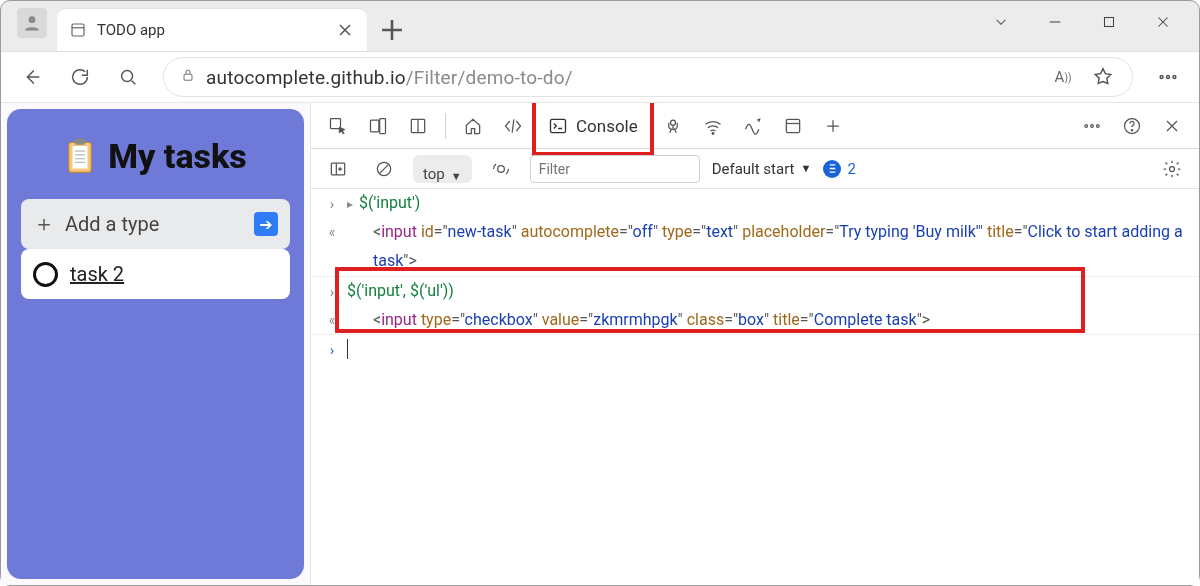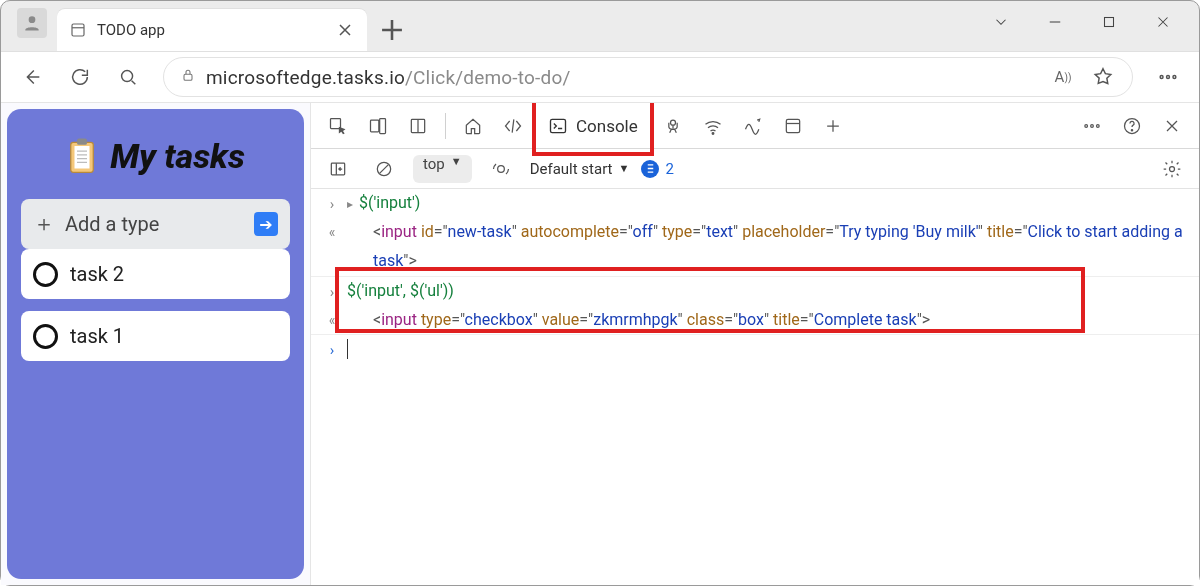--- a/index.html
+++ b/index.html
@@ -85,21 +85,21 @@
     padding: 6px;
   }
   .app-card {
     background: #6f79d8;
     border-radius: 14px;
     padding: 12px 14px 110px 14px;
     height: 100%;
   }
   .app-title {
     display:flex; align-items:center; justify-content:center; gap:12px;
-    font-size: 34px; font-weight: 800; color:#111; padding: 14px 0 22px 0; font-style: italic;
+    font-size: 34px; font-weight: 800; color:#111; padding: 14px 0 22px 0;
   }
   .clipboard-icon {
     width:32px; height:42px; display:flex; align-items:center; justify-content:center;
   }
   .addtask {
     background:#e8eaec; border-radius:8px;
     height:50px; display:flex; align-items:center;
     padding: 0 12px; gap:10px; color:#444; font-size:20px;
     justify-content: space-between;
   }
@@ -108,21 +108,21 @@
   .go-arrow {
     width:24px; height:24px; background:#2f7df6; border-radius:4px;
     display:flex; align-items:center; justify-content:center; color:#fff; font-size:16px;
   }
   .todo-header {
     text-align:center; color:#222; font-size:22px; margin: 28px 0 10px 0;
   }
   .task-item {
     background:#fff; border-radius:8px; height:50px;
     display:flex; align-items:center; gap:12px; padding:0 12px;
-    font-size:20px; color:#222; margin-bottom:12px;
+    font-size:20px; color:#222; margin-bottom:12px;text-decoration:underline;
   }
   .task-item .bigradio {
     width:25px; height:25px; border:3px solid #111; border-radius:50%;
   }
 
   
   .devtools {
     flex:1; display:flex; flex-direction:column;
     font-family: ui-sans-serif, system-ui, sans-serif;
     min-width:0;
@@ -146,21 +146,21 @@
     outline: 4px solid #e02020;
   }
   .dt-tabs .spacer { flex:1; }
 
   .dt-filterbar {
     height:40px; border-bottom:1px solid #e3e3e3;
     display:flex; align-items:center; gap:12px; padding:0 10px;
   }
   .pill {
     background:#ececec; border-radius:6px; height:28px;
-    display:flex; align-items:flex-start; padding:0 10px; gap:6px; font-size:15px; color:#444;
+    display:flex; align-items:flex-end; padding:0 10px; gap:6px; font-size:15px; color:#444;
   }
   .filter-input {
     height:28px; width:170px; border:1px solid #cfcfcf; border-radius:4px;
     padding:0 8px; font-size:14px; color:#666; background:#fff;
   }
   .default-levels { font-size:15px; color:#333; display:flex; align-items:center; gap:6px; }
   .issues-badge {
     display:flex; align-items:center; gap:6px; font-size:15px; color:#1a63d9;
   }
   .issues-dot { width:18px; height:18px; border-radius:50%; background:#1a63d9; color:#fff; display:flex; align-items:center; justify-content:center; font-size:12px; }
@@ -274,21 +274,21 @@
     </div>
 
     <div class="urlbar">
       <span class="lock">
         <svg viewBox="0 0 24 24">
             <rect x="6" y="11" width="12" height="9" rx="2"></rect>
             <path d="M9 11V8a3 3 0 0 1 6 0v3"></path>
           </svg>
       </span>
       <span class="url">
-        <span>microsoftedge.tasks.io</span><span class="faded">/Click/demo-to-do/</span>
+        <span>autocomplete.github.io</span><span class="faded">/Filter/demo-to-do/</span>
       </span>
       <span class="end-icons">
         <span class="tb-icon" style="font-size:15px;color:#666;">A<sup style="font-size:10px;">))</sup></span>
         <span class="tb-icon">
           <svg viewBox="0 0 24 24">
               <path d="M12 3l2.6 5.3 5.9.9-4.3 4.1 1 5.8L12 16.9 6.8 19l1-5.8L3.5 9.2l5.9-.9z"></path>
             </svg>
         </span>
       </span>
     </div>
@@ -325,24 +325,20 @@
             <span>Add a type</span>
           </span>
           <span class="go-arrow">➔</span>
         </div>
 
 
         <div class="task-item">
           <span class="bigradio"></span>
           <span>task 2</span>
         </div>
-        <div class="task-item">
-          <span class="bigradio"></span>
-          <span>task 1</span>
-        </div>
 
       </div>
     </div>
 
     <div class="devtools">
 
       <div class="dt-tabs">
         <div class="dt-ibtn">
           <svg viewBox="0 0 24 24">
               <rect x="3" y="3" width="12" height="12" rx="1"></rect>
@@ -447,20 +443,21 @@
         <div class="pill">
           <span>top</span>
           <span style="font-size:11px;">▼</span>
         </div>
         <div class="dt-ibtn">
           <svg viewBox="0 0 24 24">
               <circle cx="12" cy="12" r="4"></circle>
               <path d="M3 12a9 9 0 0 1 3-6M21 12a9 9 0 0 1-3 6"></path>
             </svg>
         </div>
+        <input class="filter-input" placeholder="Filter" style="">
         <div class="default-levels">
           <span>Default start</span>
           <span style="font-size:11px;">▼</span>
         </div>
         <div class="issues-badge">
           <span class="issues-dot">
             <svg viewBox="0 0 24 24" width="11" height="11" stroke="#fff" fill="none" stroke-width="3">
                 <path d="M6 4h12M6 12h12M6 20h12"></path>
               </svg>
           </span>

